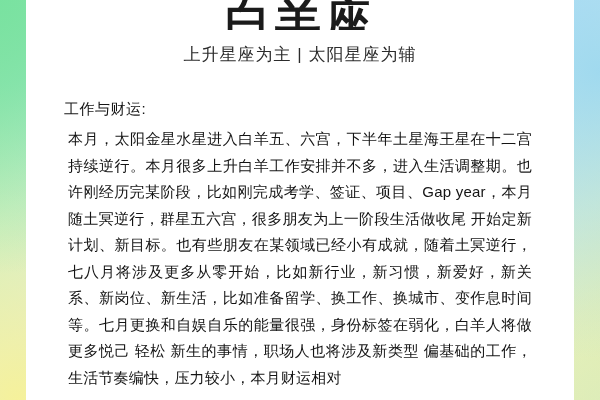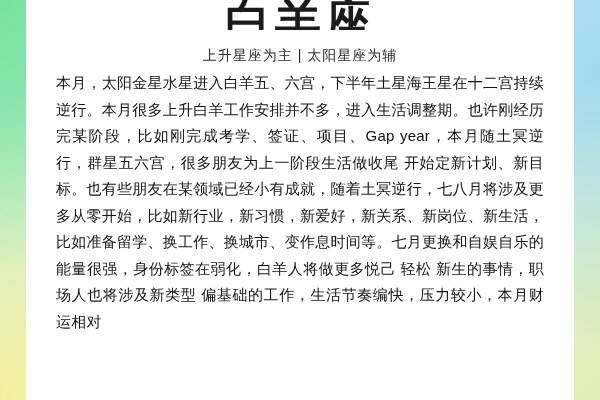--- a/index.html
+++ b/index.html
@@ -49,40 +49,40 @@
     left: 26px;
     right: 26px;
     top: 0;
     bottom: 0;
     background: #ffffff;
     overflow: hidden;
   }
   .card-inner {
     position: relative;
     height: 100%;
-    padding: 0 26px;
+    padding: 0 38px;
     box-sizing: border-box;
   }
   .title {
     margin: 0;
     padding-top: 0;
     text-align: center;
     font-size: 46px;
     line-height: 42px;
     font-weight: bold;
     color: #1b1b1b;
     letter-spacing: 4px;
     height: 30px;
     overflow: hidden;
     font-family: "Liberation Serif", serif;
   }
   .subtitle {
     margin: 14px 0 0 0;
     text-align: center;
-    font-size: 14px;
+    font-size: 17px;
     line-height: 22px;
     color: #2b2b2b;
     letter-spacing: 1px;
     font-weight: 500;
   }
   .section-head {
     margin: 30px 0 0 0;
     font-size: 15px;
     line-height: 26px;
     color: #141414;
@@ -99,16 +99,17 @@
   }
 </style>
 </head>
 <body>
 
 <div class="page">
   <div class="card">
     <div class="card-inner">
       <h1 class="title">白羊座</h1>
       <div class="subtitle">上升星座为主 | 太阳星座为辅</div>
+      <div class="section-head">工作与财运:</div>
       <p class="body-text">本月，太阳金星水星进入白羊五、六宫，下半年土星海王星在十二宫持续逆行。本月很多上升白羊工作安排并不多，进入生活调整期。也许刚经历完某阶段，比如刚完成考学、签证、项目、Gap year，本月随土冥逆行，群星五六宫，很多朋友为上一阶段生活做收尾 开始定新计划、新目标。也有些朋友在某领域已经小有成就，随着土冥逆行，七八月将涉及更多从零开始，比如新行业，新习惯，新爱好，新关系、新岗位、新生活，比如准备留学、换工作、换城市、变作息时间等。七月更换和自娱自乐的能量很强，身份标签在弱化，白羊人将做更多悦己 轻松 新生的事情，职场人也将涉及新类型 偏基础的工作，生活节奏编快，压力较小，本月财运相对</p>
     </div>
   </div>
 </div>
 
 </body></html>

